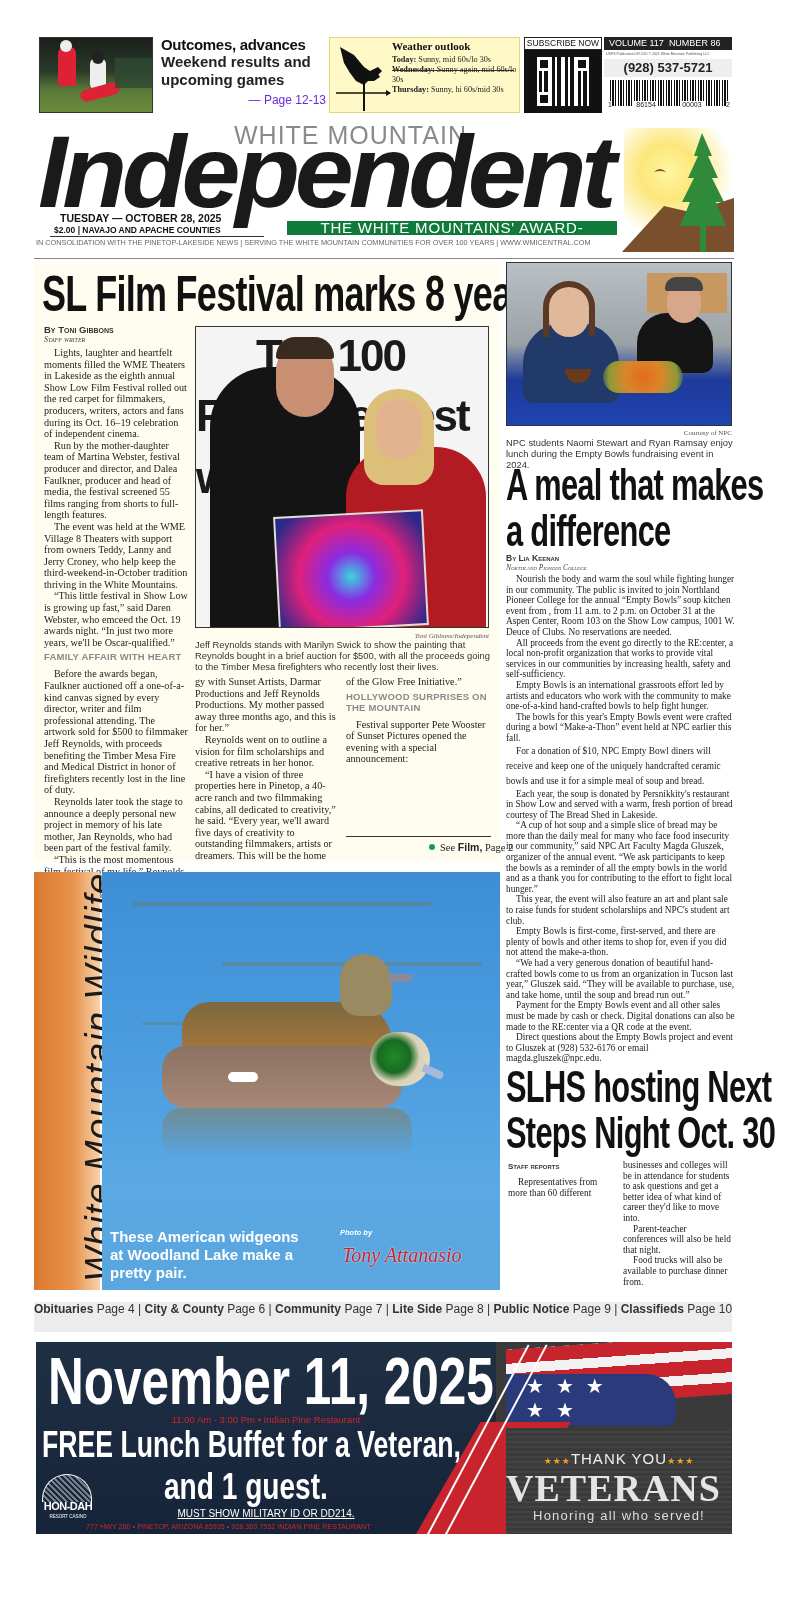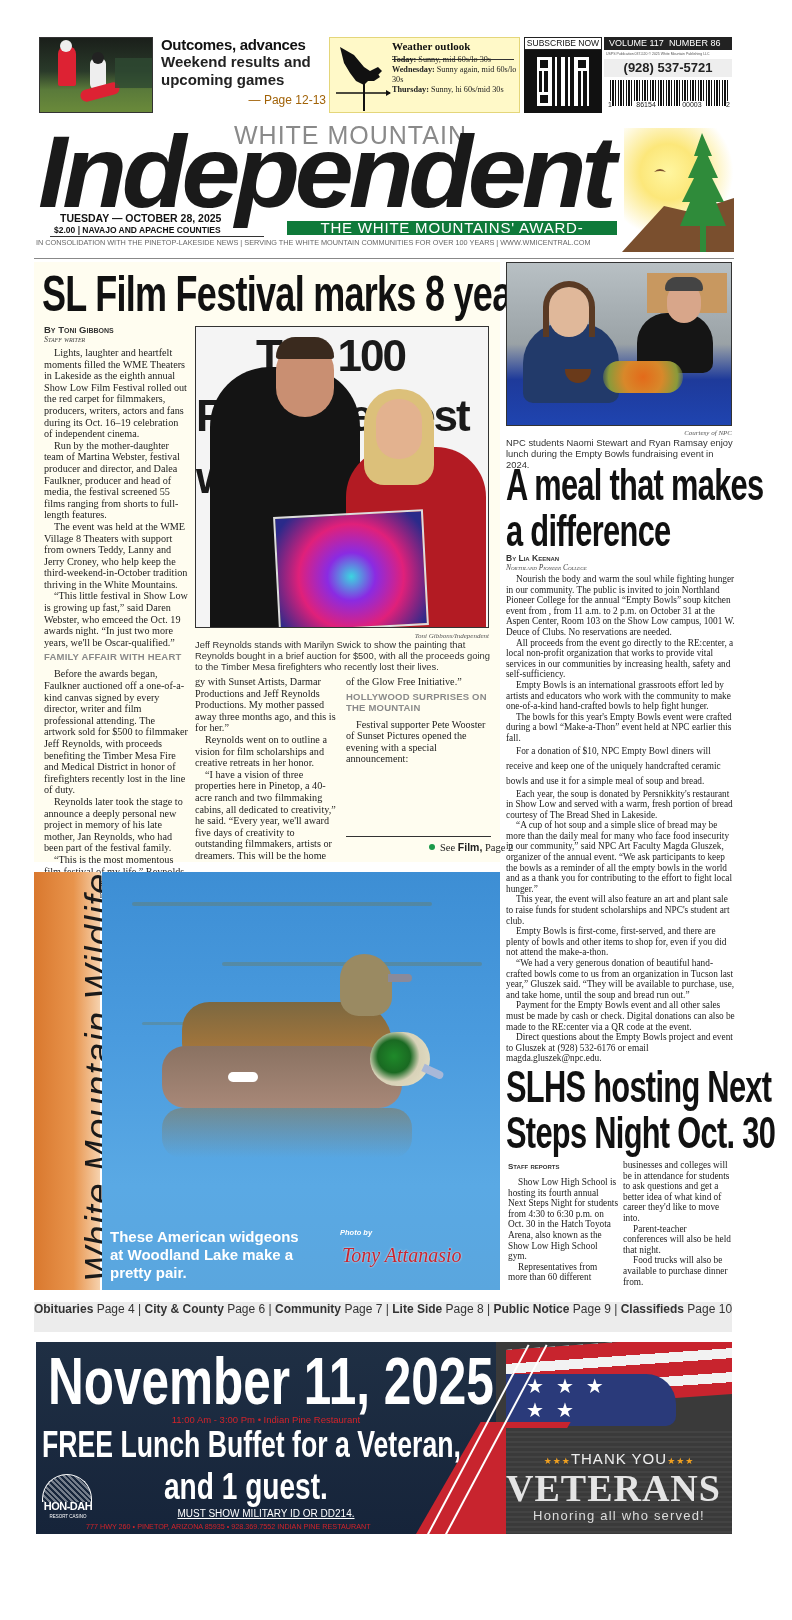--- a/index.html
+++ b/index.html
@@ -22,32 +22,32 @@
   <div class="abs" style="left:18px;top:8px;width:18px;height:40px;background:#d23;border-radius:8px 8px 2px 2px"></div>
   <div class="abs" style="left:20px;top:2px;width:12px;height:12px;background:#eee;border-radius:50%"></div>
   <div class="abs" style="left:50px;top:20px;width:16px;height:32px;background:#eee;border-radius:6px"></div>
   <div class="abs" style="left:52px;top:14px;width:12px;height:12px;background:#222;border-radius:50%"></div>
   <div class="abs" style="left:40px;top:48px;width:40px;height:12px;background:#d23;border-radius:6px;transform:rotate(-15deg)"></div>
   <div class="abs" style="left:75px;top:20px;width:38px;height:30px;background:#2e4a32;opacity:.8"></div>
 </div>
 <div class="abs" style="left:161px;top:36px;width:165px">
   <div class="sans" style="font-size:15px;font-weight:900;color:#111;letter-spacing:-.3px">Outcomes, advances</div>
   <div class="sans" style="font-size:15px;font-weight:700;color:#222;line-height:18px;width:160px">Weekend results and upcoming games</div>
-  <div class="sans" style="font-size:12px;color:#a16207;text-align:right;margin-top:4px">— Page 12-13</div>
+  <div class="sans" style="font-size:12px;color:#6d28d9;text-align:right;margin-top:4px">— Page 12-13</div>
 </div>
 
 <div class="abs" style="left:329px;top:37px;width:191px;height:76px;background:#fff9c8;border:1px solid #e4d67a">
   <svg class="abs" style="left:4px;top:3px" width="58" height="70" viewBox="0 0 58 70">
     <path d="M6 6 L20 14 L30 26 L36 30 L42 30 L46 36 L40 40 L34 40 L30 44 L22 40 L16 32 L10 22 Z" fill="#111"></path>
     <path d="M36 30 L44 26 L48 30 L44 34 Z" fill="#111"></path>
     <line x1="2" y1="52" x2="56" y2="52" stroke="#111" stroke-width="1.4"></line>
     <path d="M52 49 L57 52 L52 55 Z" fill="#111"></path>
     <line x1="30" y1="42" x2="30" y2="70" stroke="#111" stroke-width="2"></line>
   </svg>
-  <div class="abs serif" style="left:62px;top:2px;font-size:11px;font-weight:700;color:#111;border-bottom:1px solid #333;width:122px;padding-bottom:7px">Weather outlook</div>
+  <div class="abs serif" style="left:62px;top:2px;font-size:11px;font-weight:700;color:#111;border-bottom:1px solid #333;width:122px;padding-bottom:18px">Weather outlook</div>
   <div class="abs serif" style="left:62px;top:17px;width:126px;font-size:8.2px;line-height:10px;color:#222">
     <div><b>Today:</b> <span>Sunny, mid 60s/lo 30s</span></div>
     <div><b>Wednesday:</b> <span>Sunny again, mid 60s/lo 30s</span></div>
     <div><b>Thursday:</b> <span>Sunny, hi 60s/mid 30s</span></div>
   </div>
 </div>
 
 <div class="abs" style="left:524px;top:37px;width:208px;height:76px;background:#fff">
   <div class="abs sans" style="left:0;top:0;width:78px;height:13px;font-size:8.5px;color:#111;background:#fff;border:1px solid #222;text-align:center;line-height:11px">SUBSCRIBE NOW</div>
   <div class="abs" style="left:0;top:13px;width:78px;height:63px;background:#111;padding:7px 13px">
@@ -165,21 +165,21 @@
   <div class="abs" style="left:140px;top:10px;width:80px;height:40px;background:#c89860"></div>
   <div class="abs" style="left:16px;top:60px;width:96px;height:80px;background:#223a6a;border-radius:40px 40px 10px 10px"></div>
   <div class="abs" style="left:42px;top:24px;width:40px;height:50px;background:#e0b89a;border-radius:20px"></div>
   <div class="abs" style="left:36px;top:18px;width:52px;height:56px;border:6px solid #5a3a24;border-bottom:none;border-radius:26px 26px 0 0"></div>
   <div class="abs" style="left:130px;top:50px;width:76px;height:60px;background:#151515;border-radius:30px 30px 10px 10px"></div>
   <div class="abs" style="left:160px;top:20px;width:34px;height:40px;background:#d8a68a;border-radius:17px"></div>
   <div class="abs" style="left:158px;top:14px;width:38px;height:14px;background:#444;border-radius:18px 18px 4px 4px"></div>
   <div class="abs" style="left:96px;top:98px;width:80px;height:32px;background:radial-gradient(circle,#e36a1a 0%,#d8882a 45%,#8a9a3a 80%,transparent 100%);border-radius:20px"></div>
   <div class="abs" style="left:58px;top:106px;width:26px;height:14px;background:#6a3a1a;border-radius:0 0 14px 14px"></div>
 </div>
-<div class="abs serif" style="left:506px;top:429px;width:226px;text-align:right;font-size:7px;font-style:italic;color:#555">Courtesy of NPC</div>
+<div class="abs serif" style="left:506px;top:429px;width:226px;text-align:right;font-size:7px;color:#555">Courtesy of NPC</div>
 <div class="abs sans" style="left:506px;top:438px;width:230px;font-size:9.4px;line-height:10.8px;color:#333">NPC students Naomi Stewart and Ryan Ramsay enjoy lunch during the Empty Bowls fundraising event in 2024.</div>
 <div class="abs cond" style="left:506px;top:462px;font-size:44px;color:#111;transform:scaleX(.7);white-space:nowrap;line-height:46px">
   <div>A meal that makes</div>
   <div>a difference</div>
 </div>
 <div class="abs" style="left:506px;top:553px;width:230px">
   <div class="byline" style="font-size:8.5px">By Lia Keenan</div>
   <div class="byrole" style="font-size:7.5px;margin-bottom:2px">Northland Pioneer College</div>
   <div>
     <p class="body" style="font-size:9.3px;line-height:10.6px">Nourish the body and warm the soul while fighting hunger in our community. The public is invited to join Northland Pioneer College for the annual “Empty Bowls” soup kitchen event from , from 11 a.m. to 2 p.m. on October 31 at the Aspen Center, Room 103 on the Show Low campus, 1001 W. Deuce of Clubs. No reservations are needed.</p>
@@ -196,21 +196,20 @@
     <p class="body" style="font-size:9.3px;line-height:10.6px">Direct questions about the Empty Bowls project and event to Gluszek at (928) 532-6176 or email magda.gluszek@npc.edu.</p>
   </div>
 </div>
 
 <div class="abs cond" style="left:506px;top:1064px;font-size:44px;color:#111;transform:scaleX(.7);white-space:nowrap;line-height:46px">
   <div>SLHS hosting Next</div>
   <div>Steps Night Oct. 30</div>
 </div>
 <div class="abs" style="left:508px;top:1162px;width:110px">
   <div class="byline" style="font-size:8px;margin-bottom:6px">Staff reports</div>
-  <p class="body" style="font-size:9.3px;line-height:10.6px">Show Low High School is hosting its fourth annual Next Steps Night for students from 4:30 to 6:30 p.m. on Oct. 30 in the Hatch Toyota Arena, also known as the Show Low High School gym.</p>
   <p class="body" style="font-size:9.3px;line-height:10.6px">Representatives from more than 60 different</p>
 </div>
 <div class="abs" style="left:623px;top:1160px;width:110px">
   <p class="body noind" style="font-size:9.3px;line-height:10.6px">businesses and colleges will be in attendance for students to ask questions and get a better idea of what kind of career they'd like to move into.</p>
   <p class="body" style="font-size:9.3px;line-height:10.6px">Parent-teacher conferences will also be held that night.</p>
   <p class="body" style="font-size:9.3px;line-height:10.6px">Food trucks will also be available to purchase dinner from.</p>
 </div>
 
 <div class="abs sans" style="left:34px;top:1302px;width:698px;height:30px;background:#ececec;display:flex;align-items:flex-start;justify-content:center;font-size:12px;color:#333;white-space:nowrap">
   <span><b>Obituaries</b> <span>Page 4</span></span>&nbsp;|&nbsp;

